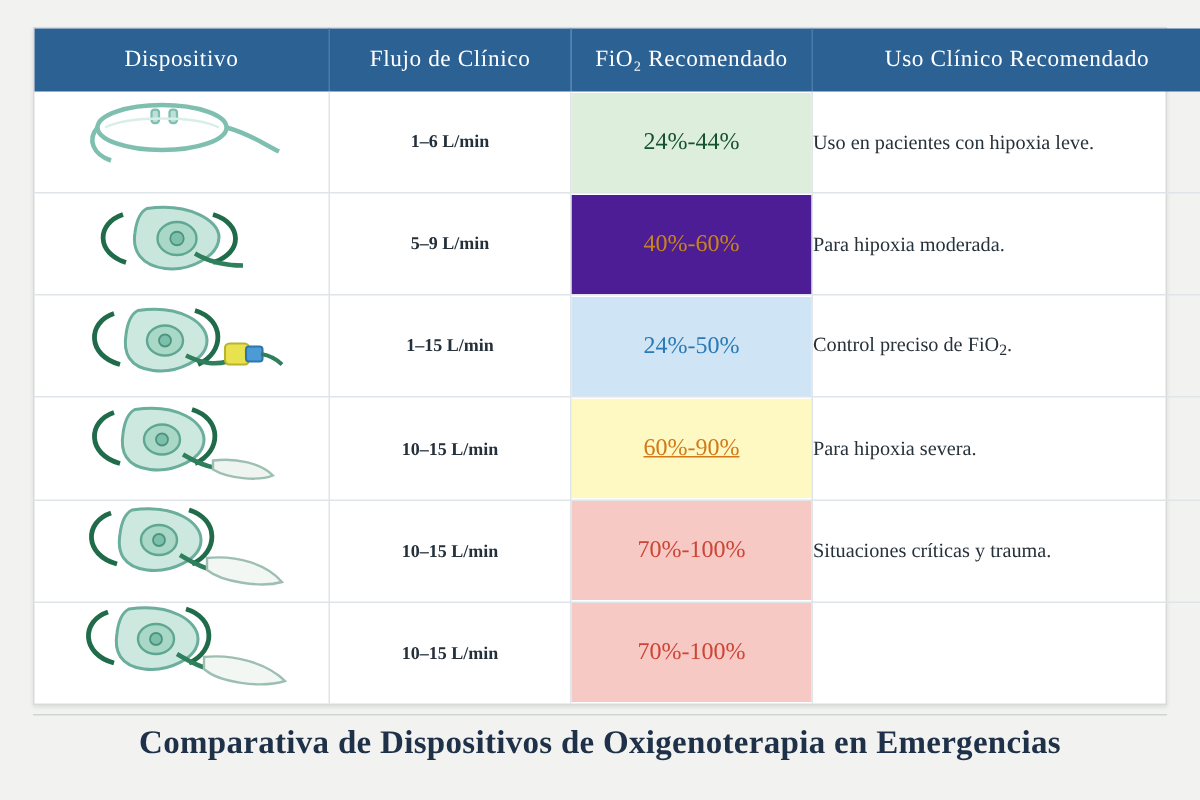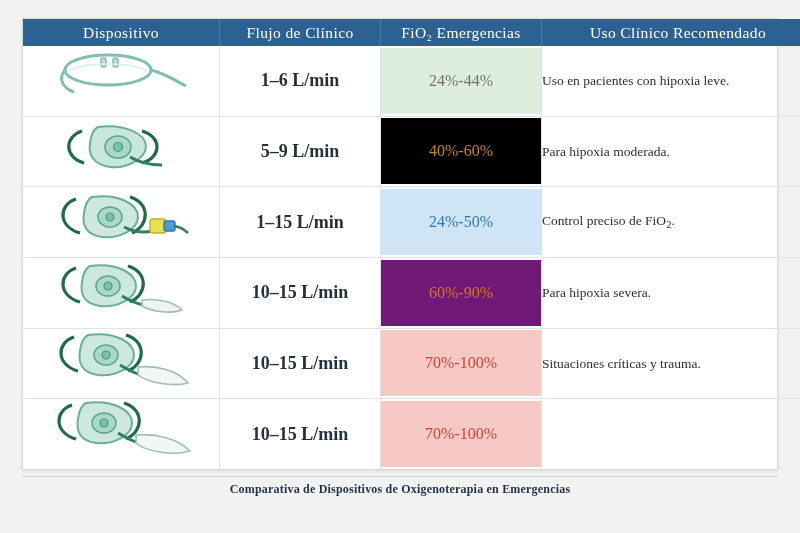--- a/index.html
+++ b/index.html
@@ -37,21 +37,21 @@
     border-collapse: collapse;
     table-layout: fixed;
   }
   table.cmp thead th {
     background: #2c6194;
     color: #ffffff;
     font-family: "Liberation Serif", serif;
     font-size: 15.5px;
     font-weight: normal;
     letter-spacing: 0.4px;
-    height: 27px;
+    height: 42px;
     text-align: center;
     vertical-align: middle;
     border-right: 1px solid #4a7cab;
     padding: 0 4px;
   }
   table.cmp thead th:last-child { border-right: none; }
 
   table.cmp tbody tr { height: 66px; }
   table.cmp tbody td {
     border-bottom: 1px solid #dfe4e8;
@@ -69,21 +69,21 @@
 
   .dev-cell {
     position: relative;
     height: 100%;
     width: 100%;
   }
   .dev-cell svg { display: block; margin: 0 auto; }
 
   .flow-cell {
     text-align: center;
-    font-size: 18px;
+    font-size: 12px;
     font-weight: bold;
     color: #24303a;
     font-family: "Liberation Serif", serif;
   }
   .fio2-inner {
     display: flex;
     align-items: center;
     justify-content: center;
     height: 66px;
     box-sizing: border-box;
@@ -104,39 +104,39 @@
     height: 1px;
     background: #cfd4d6;
   }
   #caption {
     position: absolute;
     left: 0;
     top: 482px;
     width: 800px;
     text-align: center;
     font-family: "Liberation Serif", serif;
-    font-size: 12px;
+    font-size: 22px;
     font-weight: bold;
     color: #1e3148;
     letter-spacing: 0.2px;
   }
   .sub { font-size: 0.78em; vertical-align: -0.25em; }
 </style>
 </head>
 <body>
 
 <div id="page">
 
   <div id="card">
     <table class="cmp">
       <thead>
         <tr>
           <th class="col-dev">Dispositivo</th>
           <th class="col-flow">Flujo de Clínico</th>
-          <th class="col-fio2">FiO₂ Emergencias</th>
+          <th class="col-fio2">FiO₂ Recomendado</th>
           <th class="col-use">Uso Clínico Recomendado</th>
         </tr>
       </thead>
       <tbody>
 
         <tr>
           <td class="col-dev">
             <div class="dev-cell">
               <svg width="150" height="58" viewBox="0 0 150 58">
                 <g fill="none" stroke="#7fbfb0" stroke-width="3">
@@ -147,41 +147,41 @@
                 <g fill="#bfe0d8" stroke="#7fbfb0" stroke-width="1.5">
                   <rect x="55" y="12" width="5" height="9" rx="2"></rect>
                   <rect x="67" y="12" width="5" height="9" rx="2"></rect>
                 </g>
                 <path d="M24 24 C40 16 84 16 100 24" fill="none" stroke="#d8efe8" stroke-width="1.6"></path>
               </svg>
             </div>
           </td>
           <td class="col-flow flow-cell">1–6 L/min</td>
           <td class="col-fio2">
-            <div class="fio2-inner" style="background:#ddeedd;color:#737373;">24%-44%</div>
+            <div class="fio2-inner" style="background:#ddeedd;color:#14532d;">24%-44%</div>
           </td>
           <td class="col-use use-cell">Uso en pacientes con hipoxia leve.</td>
         </tr>
 
         <tr>
           <td class="col-dev">
             <div class="dev-cell">
               <svg width="150" height="58" viewBox="0 0 150 58">
                 <path d="M36 14 C18 20 18 40 38 46" fill="none" stroke="#1f6b4a" stroke-width="3.2"></path>
                 <path d="M96 14 C116 20 116 40 96 46" fill="none" stroke="#1f6b4a" stroke-width="3.2"></path>
                 <path d="M52 10 C80 6 100 18 100 29 C100 42 80 52 64 50 C48 48 42 38 44 26 C45 18 48 12 52 10 Z" fill="#c9e6dc" stroke="#6aae9b" stroke-width="2"></path>
                 <ellipse cx="72" cy="30" rx="13" ry="11" fill="#a9d8c7" stroke="#5fa792" stroke-width="1.6"></ellipse>
                 <circle cx="72" cy="30" r="4.5" fill="#7cc0aa" stroke="#4d9480" stroke-width="1.2"></circle>
                 <path d="M84 40 C94 46 104 48 116 48" fill="none" stroke="#2f7f5c" stroke-width="3"></path>
               </svg>
             </div>
           </td>
           <td class="col-flow flow-cell">5–9 L/min</td>
           <td class="col-fio2">
-            <div class="fio2-inner" style="background:#000000;color:#c8841c;">40%-60%</div>
+            <div class="fio2-inner" style="background:#4c1d95;color:#c8841c;">40%-60%</div>
           </td>
           <td class="col-use use-cell">Para hipoxia moderada.</td>
         </tr>
 
         <tr>
           <td class="col-dev">
             <div class="dev-cell">
               <svg width="150" height="58" viewBox="0 0 150 58">
                 <path d="M30 12 C12 18 12 40 34 46" fill="none" stroke="#1f6b4a" stroke-width="3.2"></path>
                 <path d="M84 10 C104 16 104 38 86 46" fill="none" stroke="#1f6b4a" stroke-width="3.2"></path>
@@ -211,21 +211,21 @@
                 <path d="M44 8 C72 4 90 16 90 28 C90 41 70 50 54 48 C38 46 34 36 36 24 C37 16 40 10 44 8 Z" fill="#cde8de" stroke="#6aae9b" stroke-width="2"></path>
                 <ellipse cx="62" cy="28" rx="12" ry="10" fill="#a9d8c7" stroke="#5fa792" stroke-width="1.6"></ellipse>
                 <circle cx="62" cy="28" r="4" fill="#7cc0aa" stroke="#4d9480" stroke-width="1.2"></circle>
                 <path d="M76 38 C86 44 92 46 98 47" fill="none" stroke="#2f7f5c" stroke-width="3"></path>
                 <path d="M96 42 C112 40 128 44 136 52 C126 56 106 54 96 48 Z" fill="#eef4f0" stroke="#9dbfb3" stroke-width="1.6"></path>
               </svg>
             </div>
           </td>
           <td class="col-flow flow-cell">10–15 L/min</td>
           <td class="col-fio2">
-            <div class="fio2-inner" style="background:#701a75;color:#d2791b;">60%-90%</div>
+            <div class="fio2-inner" style="background:#fef9c3;color:#d2791b;text-decoration:underline;">60%-90%</div>
           </td>
           <td class="col-use use-cell">Para hipoxia severa.</td>
         </tr>
 
         <tr>
           <td class="col-dev">
             <div class="dev-cell">
               <svg width="150" height="58" viewBox="0 0 150 58">
                 <path d="M28 8 C10 14 10 36 32 42" fill="none" stroke="#1f6b4a" stroke-width="3.2"></path>
                 <path d="M80 6 C100 12 100 34 82 42" fill="none" stroke="#1f6b4a" stroke-width="3.2"></path>

